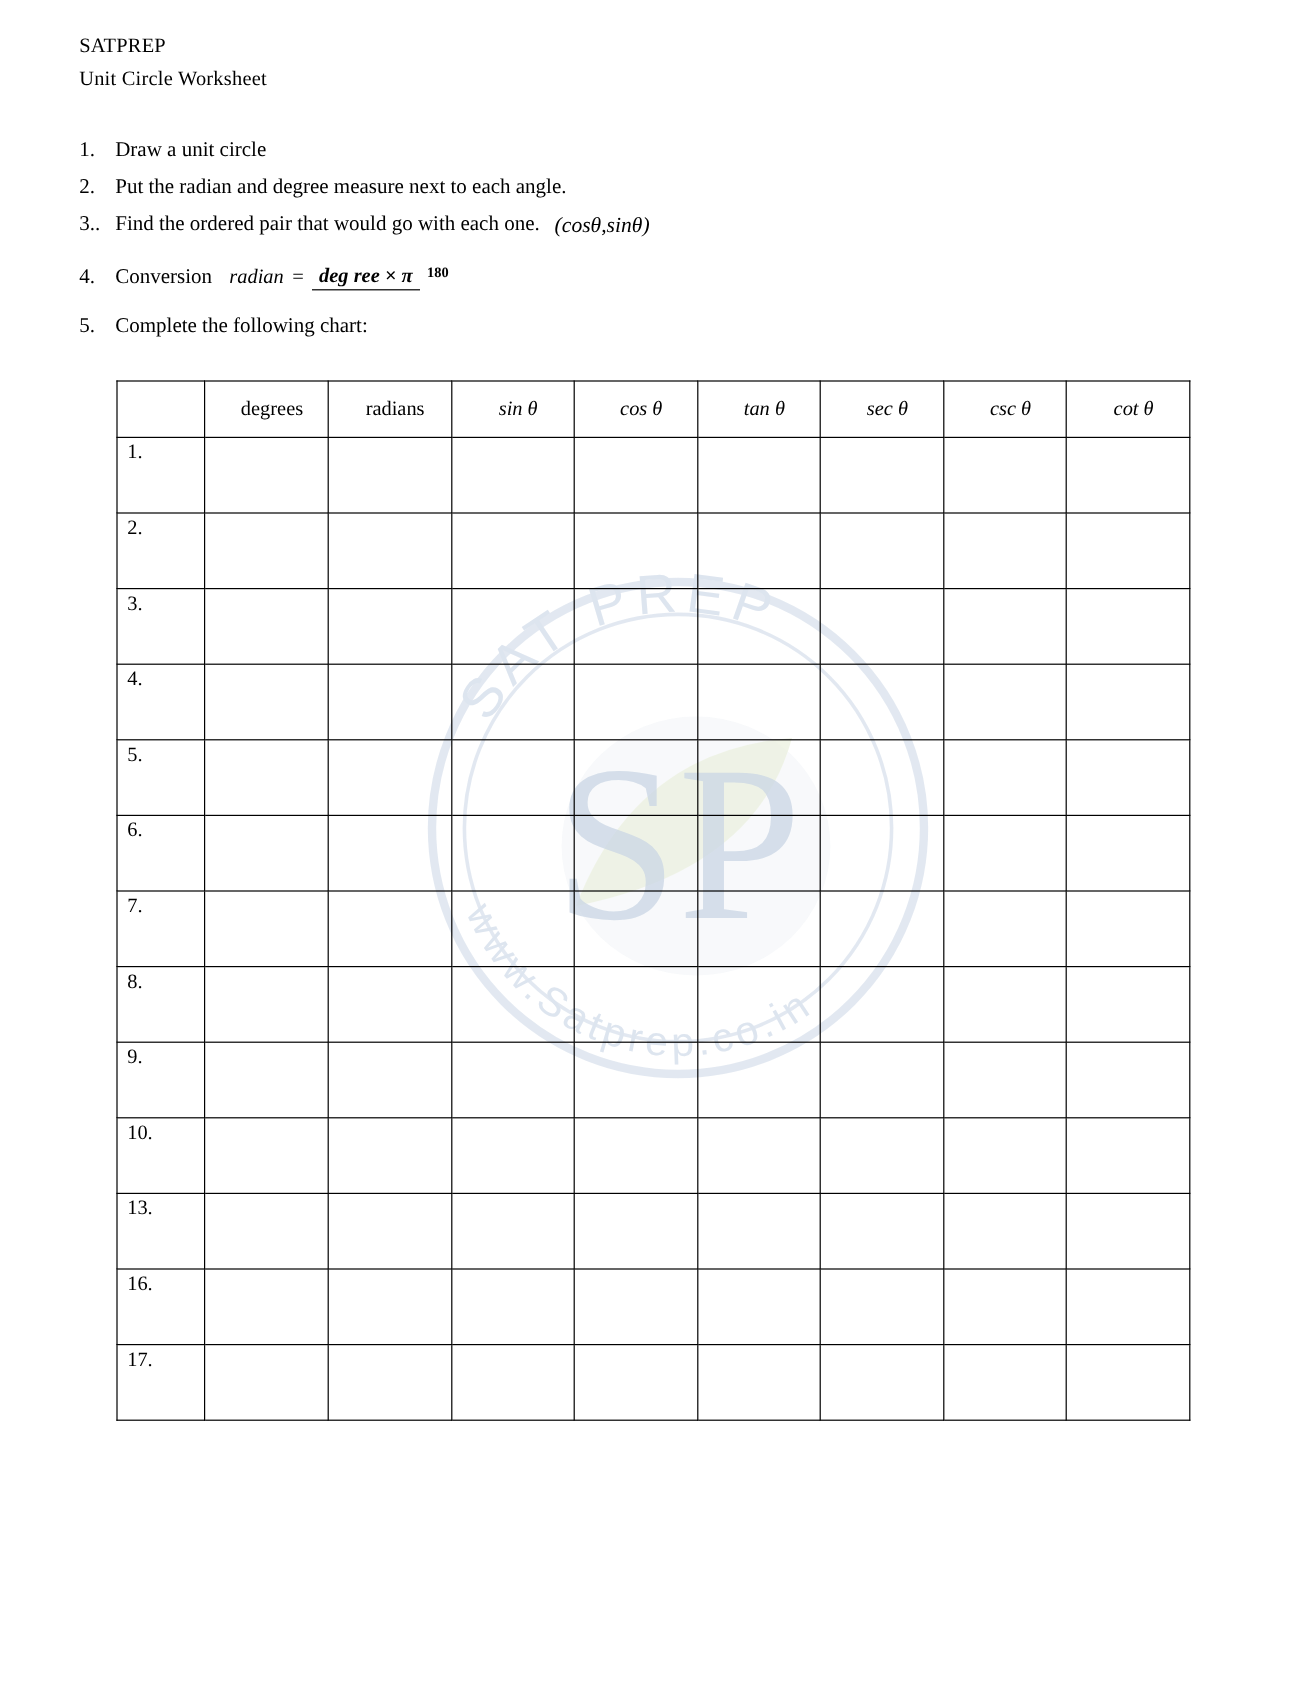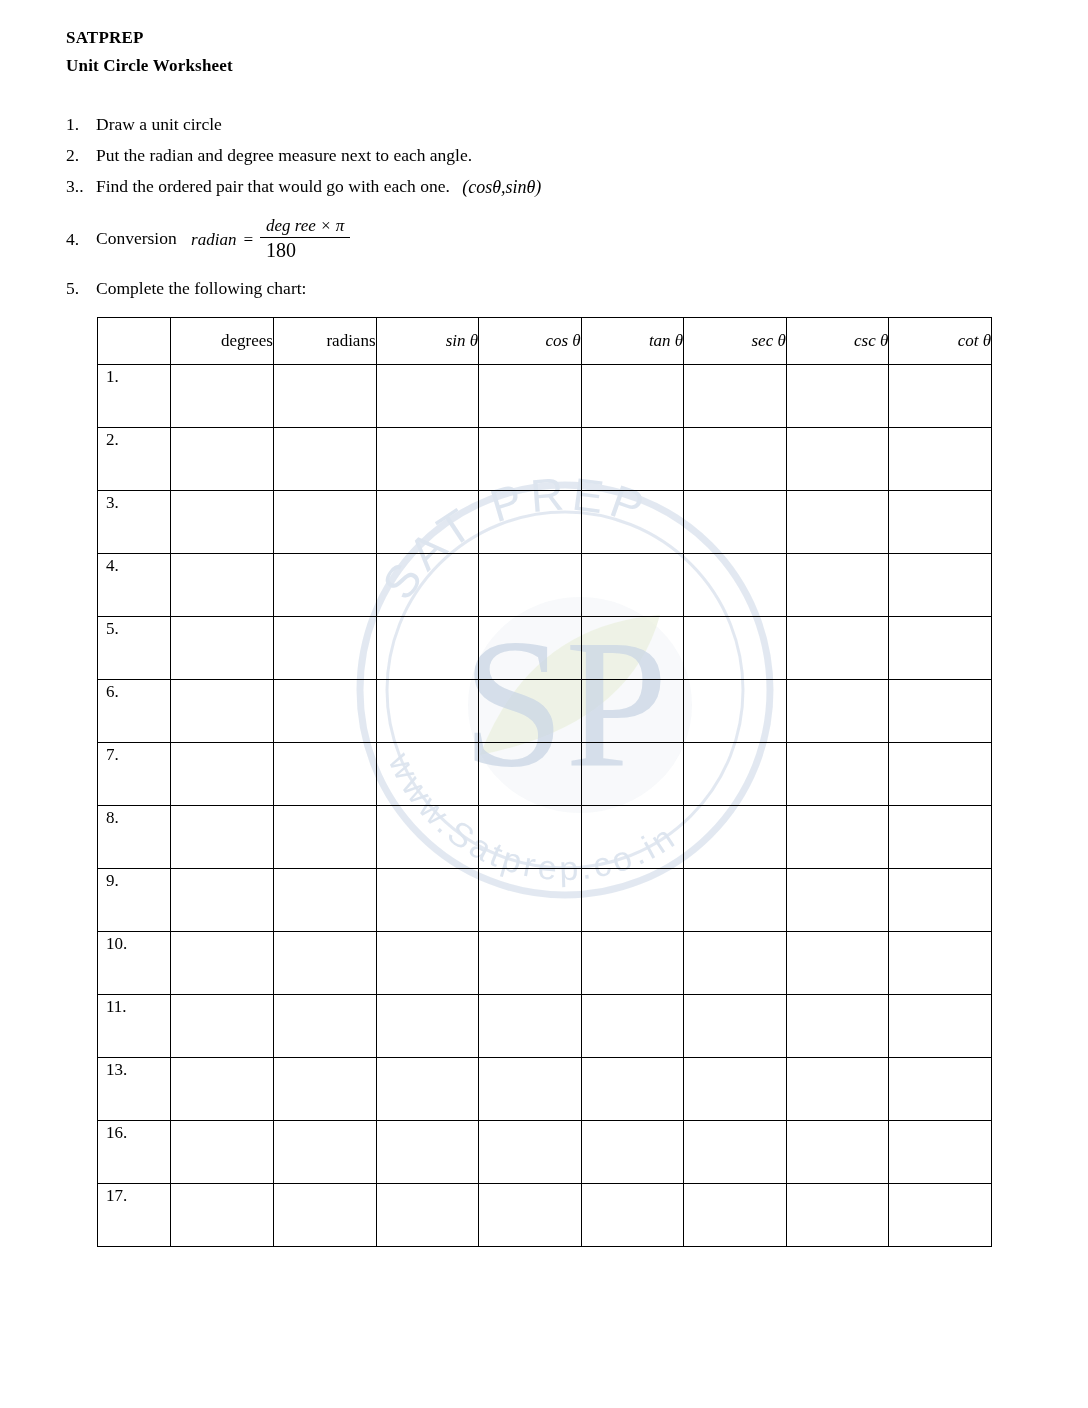--- a/index.html
+++ b/index.html
@@ -30,21 +30,21 @@
   }
 
   
   .header {
     position: absolute;
     left: 66px;
     top: 24px;
     z-index: 2;
   }
   .header div {
-    font-weight: bold;
+    font-weight: normal;
     font-size: 17px;
     line-height: 28px;
     letter-spacing: 0.2px;
   }
 
   
   .instructions {
     position: absolute;
     left: 66px;
     top: 110px;
@@ -84,33 +84,34 @@
   .formula {
     display: inline-flex;
     align-items: center;
     margin-left: 10px;
     font-style: italic;
     font-size: 17px;
   }
   .formula .eq { margin: 0 6px; font-style: italic; }
   .frac {
     display: inline-flex;
-    flex-direction: column;
+    flex-direction: row;
     text-align: left;
     vertical-align: middle;
     line-height: 1.15;
+    font-weight: bold;
   }
   .frac .num {
     padding: 0 6px 1px 6px;
     border-bottom: 1.2px solid #000;
     font-size: 17px;
   }
   .frac .den {
     padding: 1px 6px 0 6px;
-    font-size: 20px;
+    font-size: 12px;
     font-style: normal;
   }
 
   
   .chart-wrap {
     position: absolute;
     left: 97px;
     top: 317px;
     width: 895px;
     z-index: 2;
@@ -122,21 +123,21 @@
   }
   table.chart td, table.chart th {
     border: 1.1px solid #000000;
     padding: 0;
     background: transparent;
   }
   table.chart th {
     font-weight: normal;
     font-size: 17px;
     height: 46px;
-    text-align: right;
+    text-align: center;
     padding-left: 9px;
     vertical-align: middle;
   }
   table.chart td.idx {
     font-size: 17px;
     text-align: left;
     vertical-align: top;
     padding: 2px 0 0 8px;
   }
   table.chart td.cell { height: 60px; }
@@ -345,31 +346,20 @@
             <td class="cell"></td>
             <td class="cell"></td>
             <td class="cell"></td>
             <td class="cell"></td>
             <td class="cell"></td>
             <td class="cell"></td>
             <td class="cell"></td>
             <td class="cell"></td>
           </tr>
           <tr>
-            <td class="idx cell">11.</td>
-            <td class="cell"></td>
-            <td class="cell"></td>
-            <td class="cell"></td>
-            <td class="cell"></td>
-            <td class="cell"></td>
-            <td class="cell"></td>
-            <td class="cell"></td>
-            <td class="cell"></td>
-          </tr>
-          <tr>
             <td class="idx cell">13.</td>
             <td class="cell"></td>
             <td class="cell"></td>
             <td class="cell"></td>
             <td class="cell"></td>
             <td class="cell"></td>
             <td class="cell"></td>
             <td class="cell"></td>
             <td class="cell"></td>
           </tr>

